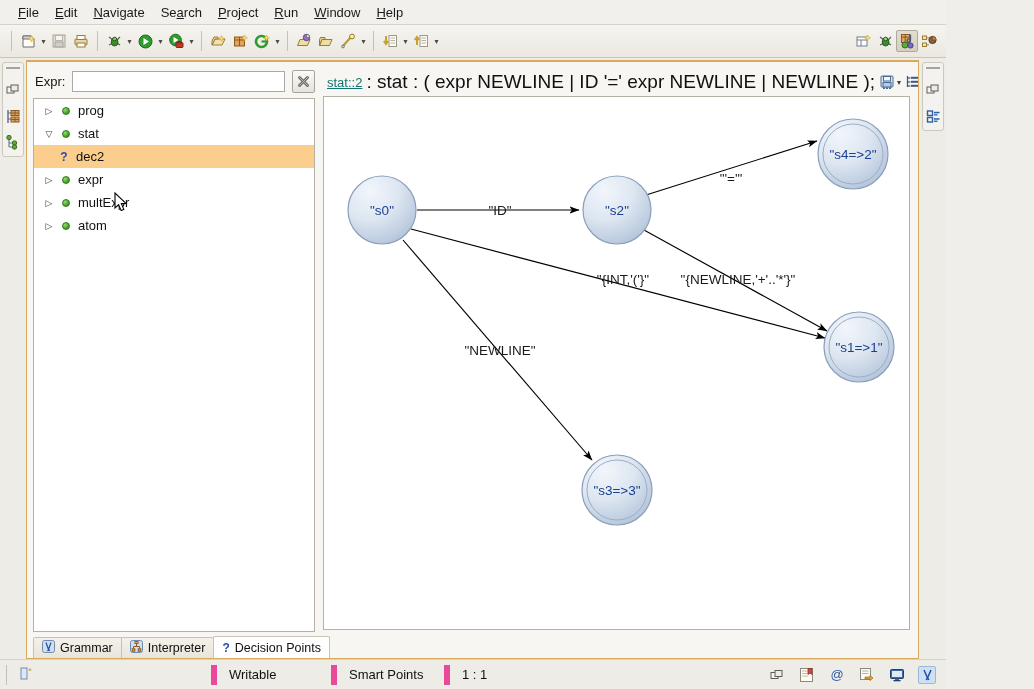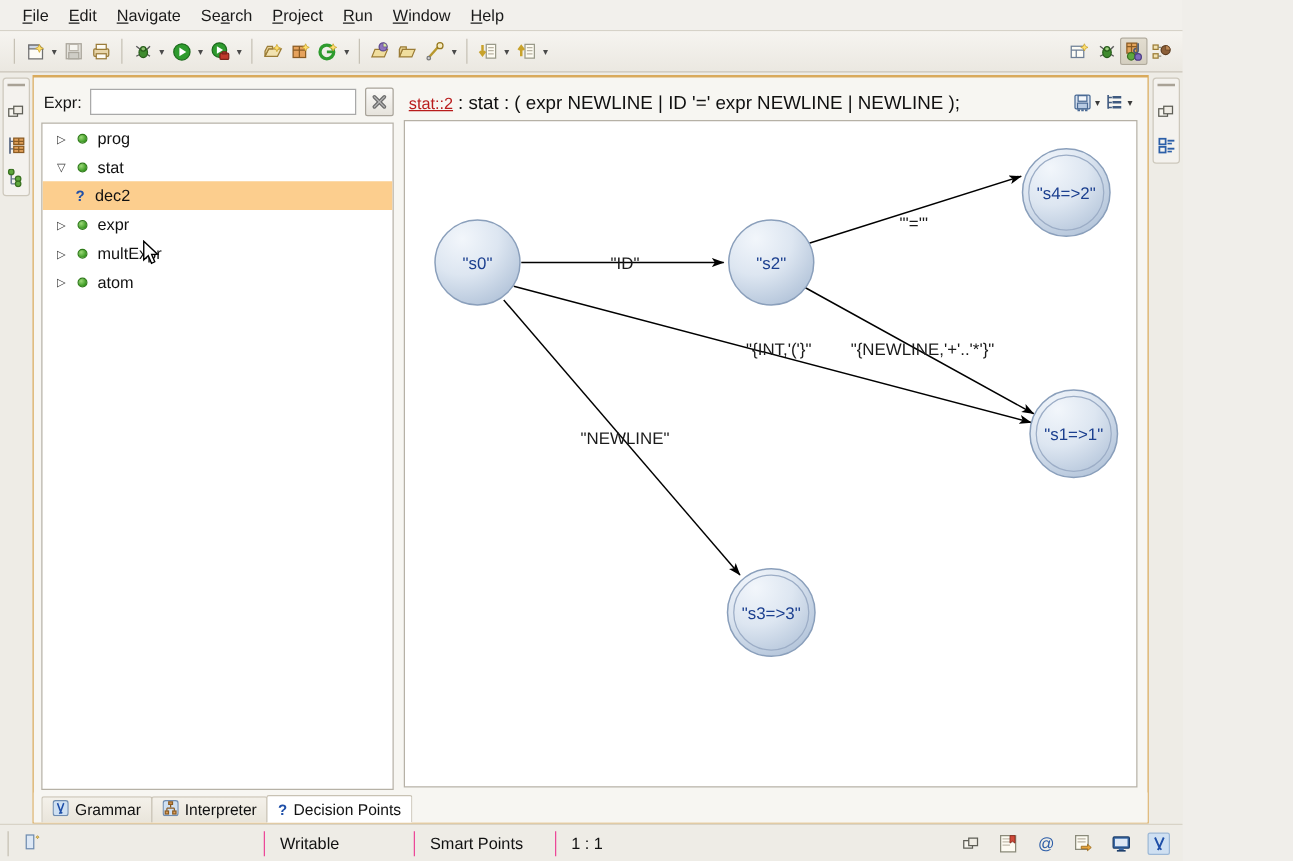--- a/index.html
+++ b/index.html
@@ -237,23 +237,23 @@
     display: flex;
     flex-direction: column;
   }
   .canvashead {
     height: 28px;
     display: flex;
     align-items: center;
     padding-left: 4px;
     gap: 4px;
   }
-  .headtext { font-size: 15px; color: #101010; white-space: nowrap; }
+  .headtext { font-size: 19px; color: #101010; white-space: nowrap; }
   .headlink {
-    color: #b91c1c;
+    color: #0f766e;
     text-decoration: underline;
     font-size: 13px;
   }
   .headctl {
     margin-left: auto;
     display: flex; align-items: center; gap: 4px;
     padding-right: 6px;
   }
   .hbtn { display: flex; align-items: center; gap: 2px; }
   .hcaret { font-size: 8px; color: #3b3b3b; }
@@ -307,21 +307,21 @@
     display: flex;
     align-items: center;
     padding: 0 6px;
   }
   .sb-cell {
     display: flex; align-items: center;
     height: 20px;
     padding: 0 12px;
     font-size: 13px;
     color: #111;
-    border-left: 1px solid #ec4899;
+    border-left: 6px solid #ec4899;
   }
   .sb-first { border-left: 1px solid #c5c0b3; width: 205px; }
   .sb-icons { margin-left: auto; display: flex; align-items: center; gap: 12px; padding-right: 4px; }
   .sb-ico { width: 18px; height: 18px; display:flex;align-items:center;justify-content:center; }
   .sb-ico.hl { background: #cfe0f2; border: 1px solid #9db8d6; border-radius: 2px; }
 
   .nowrap { white-space: nowrap; }
 </style>
 </head>
 <body>

